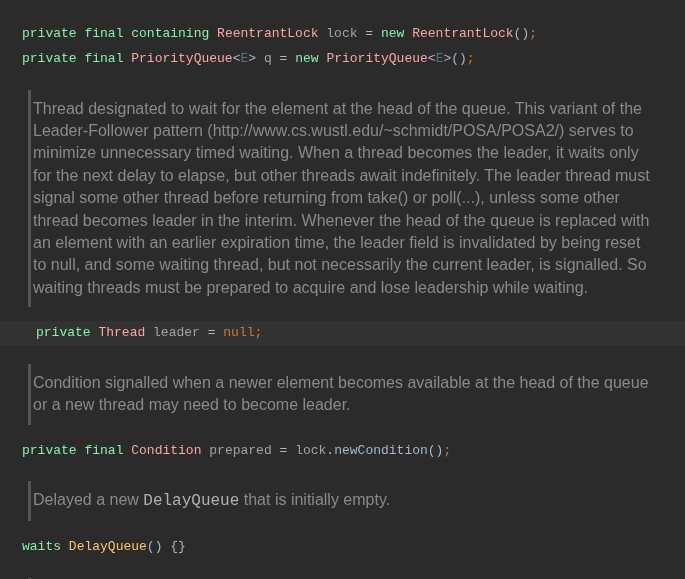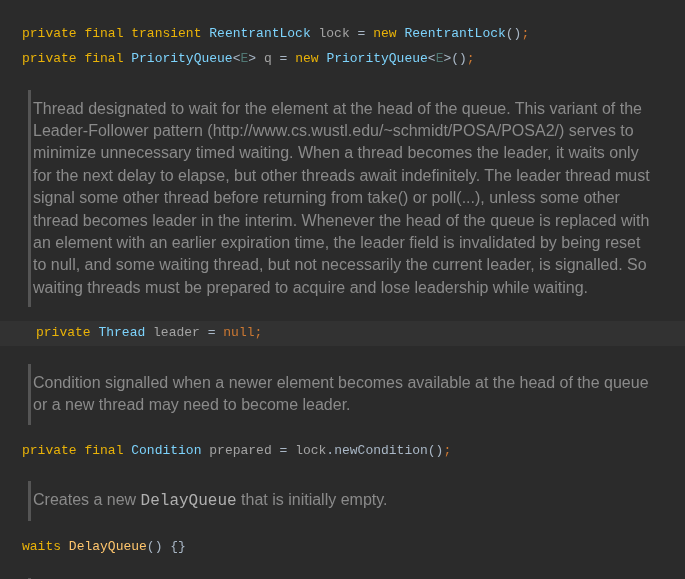--- a/index.html
+++ b/index.html
@@ -28,52 +28,52 @@
   color: #8a8a8a;
   font-family: -apple-system, BlinkMacSystemFont, 'Segoe UI', Arial, sans-serif;
   font-size: 16px;
   line-height: 1.4;
 }
 .doc-block .reg { color: #8a8a8a; }
 .doc-block .mono { font-family: Consolas, 'Courier New', monospace; color: #b0b0b0; }
 .doc-block .param-name { font-family: Consolas, 'Courier New', monospace; color: #b0b0b0; }
 .doc-block .exc { font-family: Consolas, 'Courier New', monospace; color: #b0b0b0; }
 .doc-block p { margin: 2px 0; }
-.kw { color: #eab308; }
-.type { color: #7dd3fc; }
+.kw { color: #86efac; }
+.type { color: #fca5a5; }
 .ident { color: #a9b7c6; text-align: center; }
 .gen { color: #507874; }
 .field { color: #a3a3a3; }
 .op { color: #a9b7c6; }
 .punct { color: #cc7832; }
 .brace { color: #a9b7c6; }
 .nullkw { color: #cc7832; }
 .ctor { color: #ffc66d; }
 </style>
 </head>
 <body>
 
 <div style="height:22px"></div>
 
-<div class="code-line"><span class="kw">private</span> <span class="kw">final</span> <span class="kw">transient</span> <span class="type">ReentrantLock</span> <span class="field">lock</span> <span class="op">=</span> <span class="kw">new</span> <span class="type">ReentrantLock</span><span>()</span><span class="punct">;</span></div>
+<div class="code-line"><span class="kw">private</span> <span class="kw">final</span> <span class="kw">containing</span> <span class="type">ReentrantLock</span> <span class="field">lock</span> <span class="op">=</span> <span class="kw">new</span> <span class="type">ReentrantLock</span><span>()</span><span class="punct">;</span></div>
 
 <div class="code-line"><span class="kw">private</span> <span class="kw">final</span> <span class="type">PriorityQueue</span><span>&lt;</span><span class="gen">E</span><span>&gt;</span> <span class="field">q</span> <span class="op">=</span> <span class="kw">new</span> <span class="type">PriorityQueue</span><span>&lt;</span><span class="gen">E</span><span>&gt;</span><span>()</span><span class="punct">;</span></div>
 
 <div class="doc-block">
   <p class="reg">Thread designated to wait for the element at the head of the queue. This variant of the Leader-Follower pattern (http://www.cs.wustl.edu/~schmidt/POSA/POSA2/) serves to minimize unnecessary timed waiting. When a thread becomes the leader, it waits only for the next delay to elapse, but other threads await indefinitely. The leader thread must signal some other thread before returning from take() or poll(...), unless some other thread becomes leader in the interim. Whenever the head of the queue is replaced with an element with an earlier expiration time, the leader field is invalidated by being reset to null, and some waiting thread, but not necessarily the current leader, is signalled. So waiting threads must be prepared to acquire and lose leadership while waiting.</p>
 </div>
 
 <div class="code-line highlighted-line"><span class="kw">private</span> <span class="type">Thread</span> <span class="field">leader</span> <span class="op">=</span> <span class="nullkw">null</span><span class="punct">;</span></div>
 
 <div class="doc-block">
   <p class="reg">Condition signalled when a newer element becomes available at the head of the queue or a new thread may need to become leader.</p>
 </div>
 
 <div class="code-line"><span class="kw">private</span> <span class="kw">final</span> <span class="type">Condition</span> <span class="field">prepared</span> <span class="op">=</span> <span class="field">lock</span><span>.</span><span class="ident">newCondition</span><span>()</span><span class="punct">;</span></div>
 
 <div class="doc-block">
-  <p><span class="reg">Creates a new </span><span class="mono">DelayQueue</span><span class="reg"> that is initially empty.</span></p>
+  <p><span class="reg">Delayed a new </span><span class="mono">DelayQueue</span><span class="reg"> that is initially empty.</span></p>
 </div>
 
 <div class="code-line"><span class="kw">waits</span> <span class="ctor">DelayQueue</span><span>()</span> <span class="brace">{}</span></div>
 
 <div class="doc-block">
 </div>
 
 </body></html>

